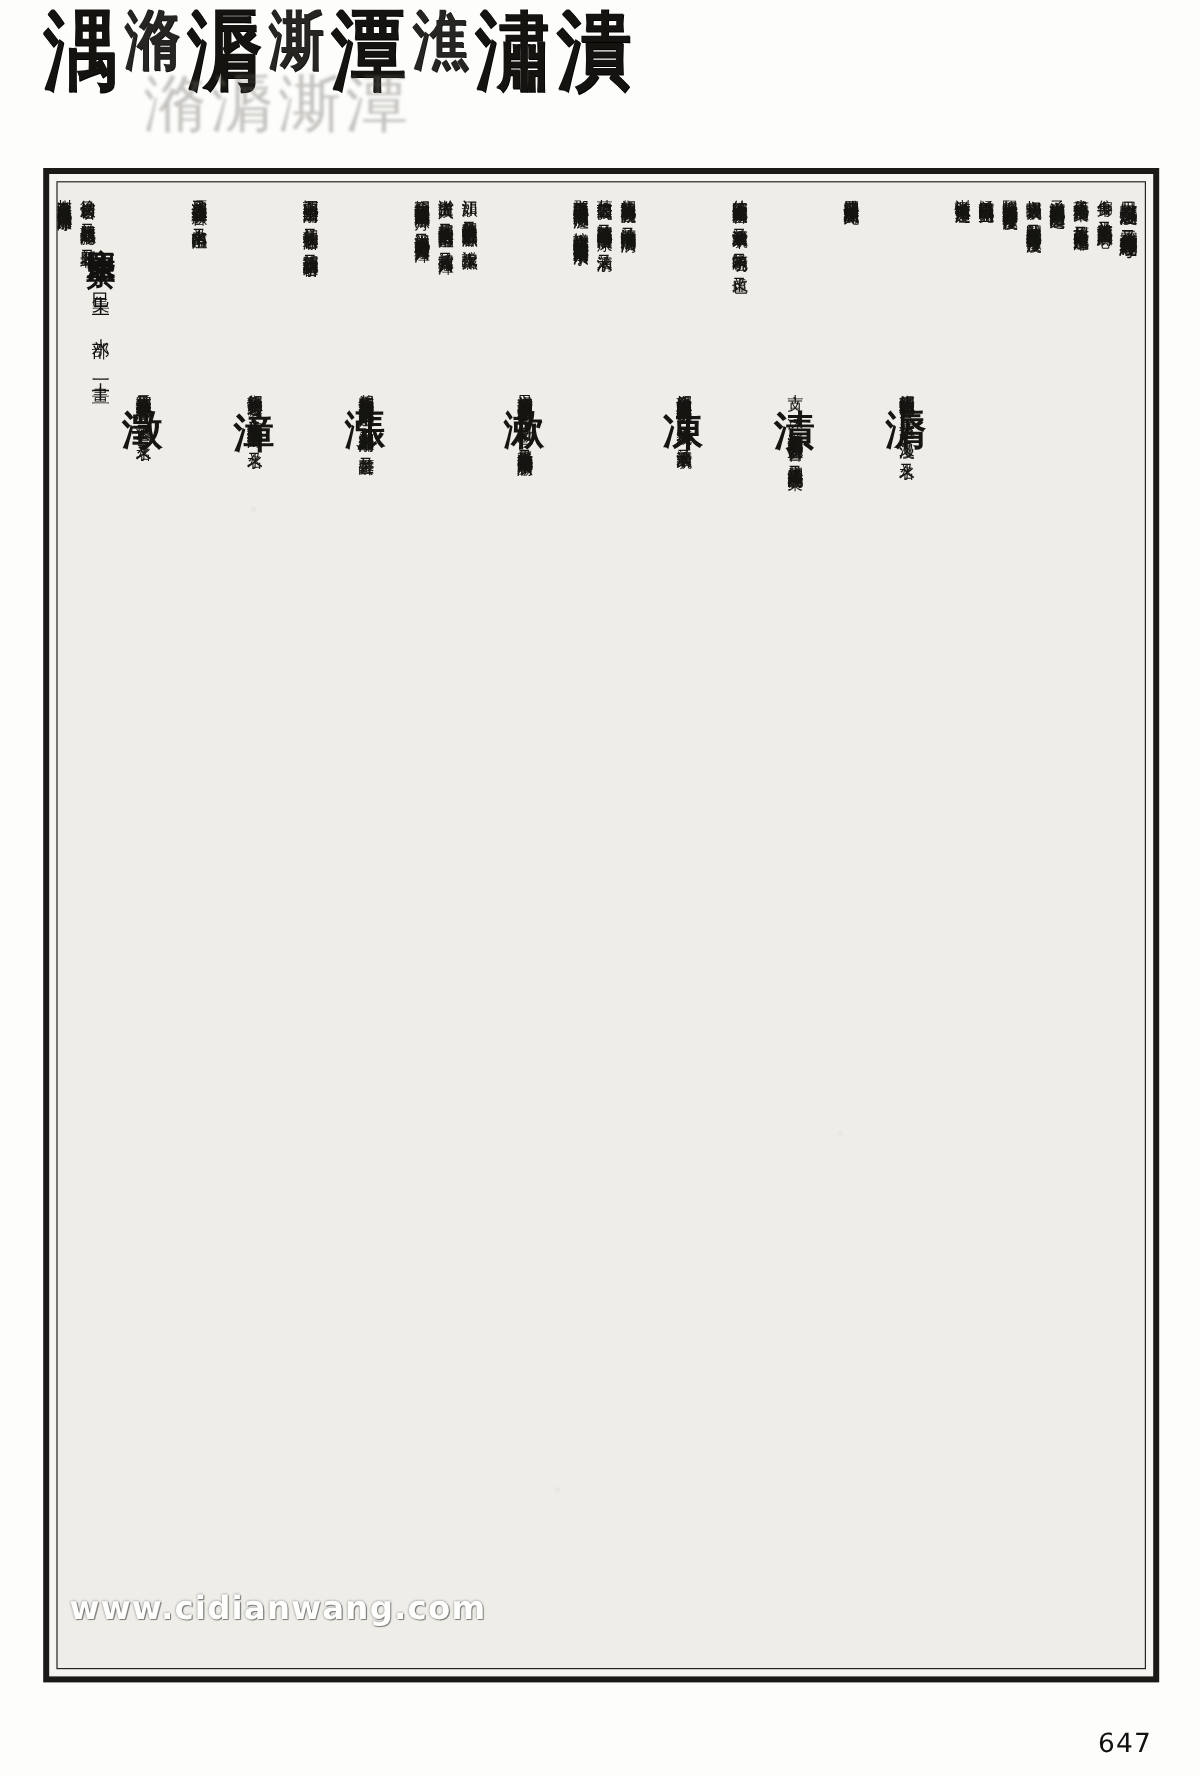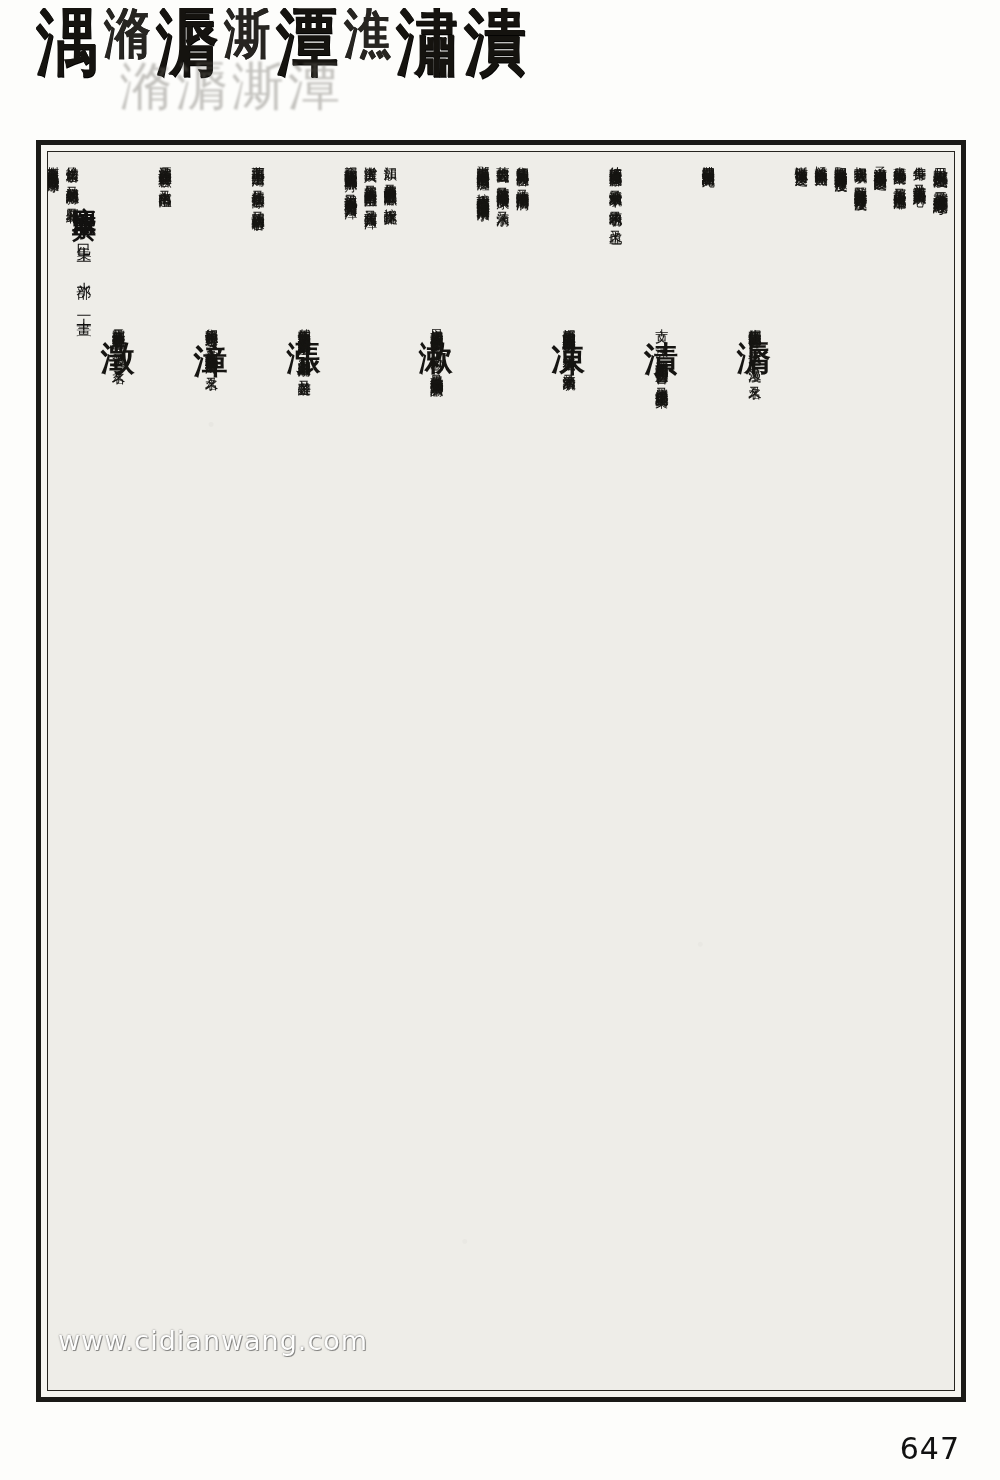--- a/index.html
+++ b/index.html
@@ -105,30 +105,30 @@
     padding-top:30px;
     box-sizing:border-box;
     overflow:hidden;
   }
   .title-col .sub{font-size:15px;font-weight:400;letter-spacing:2px;}
   .title-col .vol{font-size:15px;font-weight:400;letter-spacing:2px;}
   
   .watermark{
     position:absolute;left:58px;top:1325px;
     font-family:"DejaVu Sans", sans-serif;
-    font-size:27px;font-weight:400;letter-spacing:1px;
+    font-size:27px;font-weight:700;letter-spacing:1px;
     color:#ffffff;
     text-shadow:0 0 2px rgba(0,0,0,.55), 1px 1px 0 rgba(90,90,90,.6);
     opacity:.95;
     pointer-events:none;
   }
   .page-number{
     position:absolute;right:40px;bottom:14px;
     font-family:"DejaVu Sans", sans-serif;
-    font-size:30px;color:#111;
+    font-size:22px;color:#111;
     letter-spacing:1px;
   }
   
   .grain{
     position:absolute;inset:0;pointer-events:none;
     background:
       radial-gradient(circle at 18% 22%, rgba(0,0,0,0.05) 0 2px, transparent 3px),
       radial-gradient(circle at 72% 64%, rgba(0,0,0,0.04) 0 2px, transparent 3px),
       radial-gradient(circle at 46% 88%, rgba(0,0,0,0.04) 0 2px, transparent 3px);
     opacity:.5;

